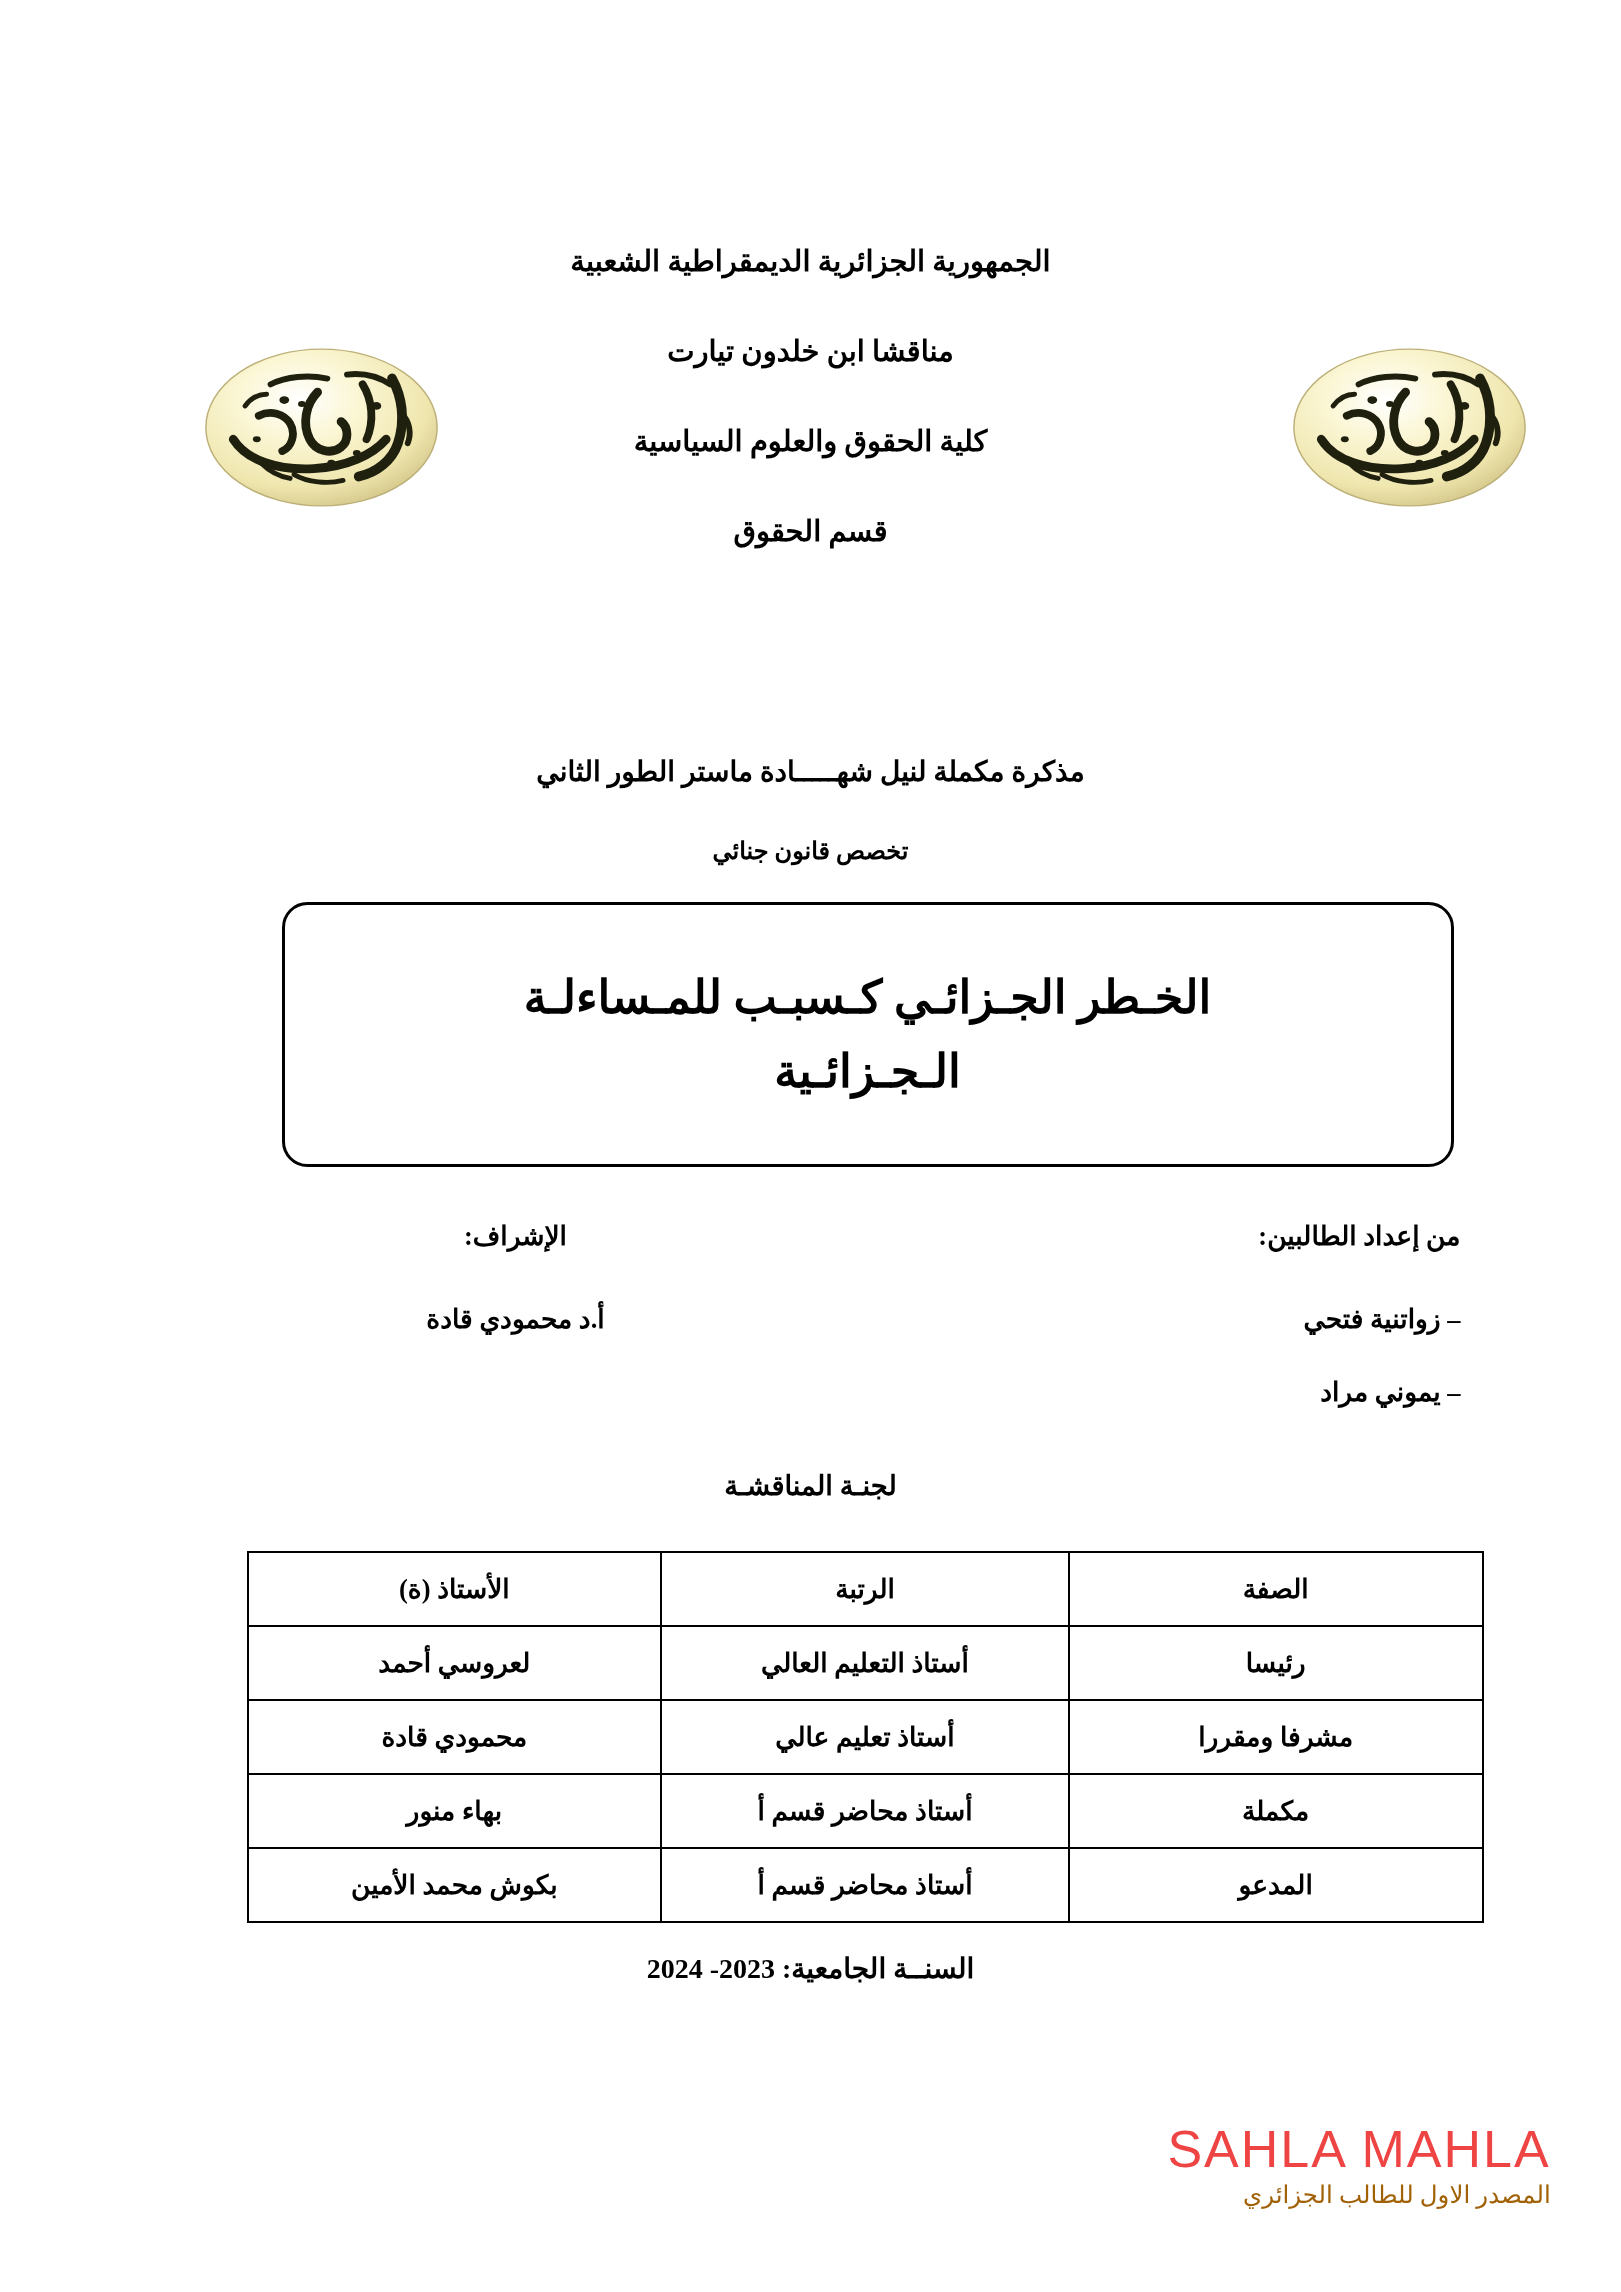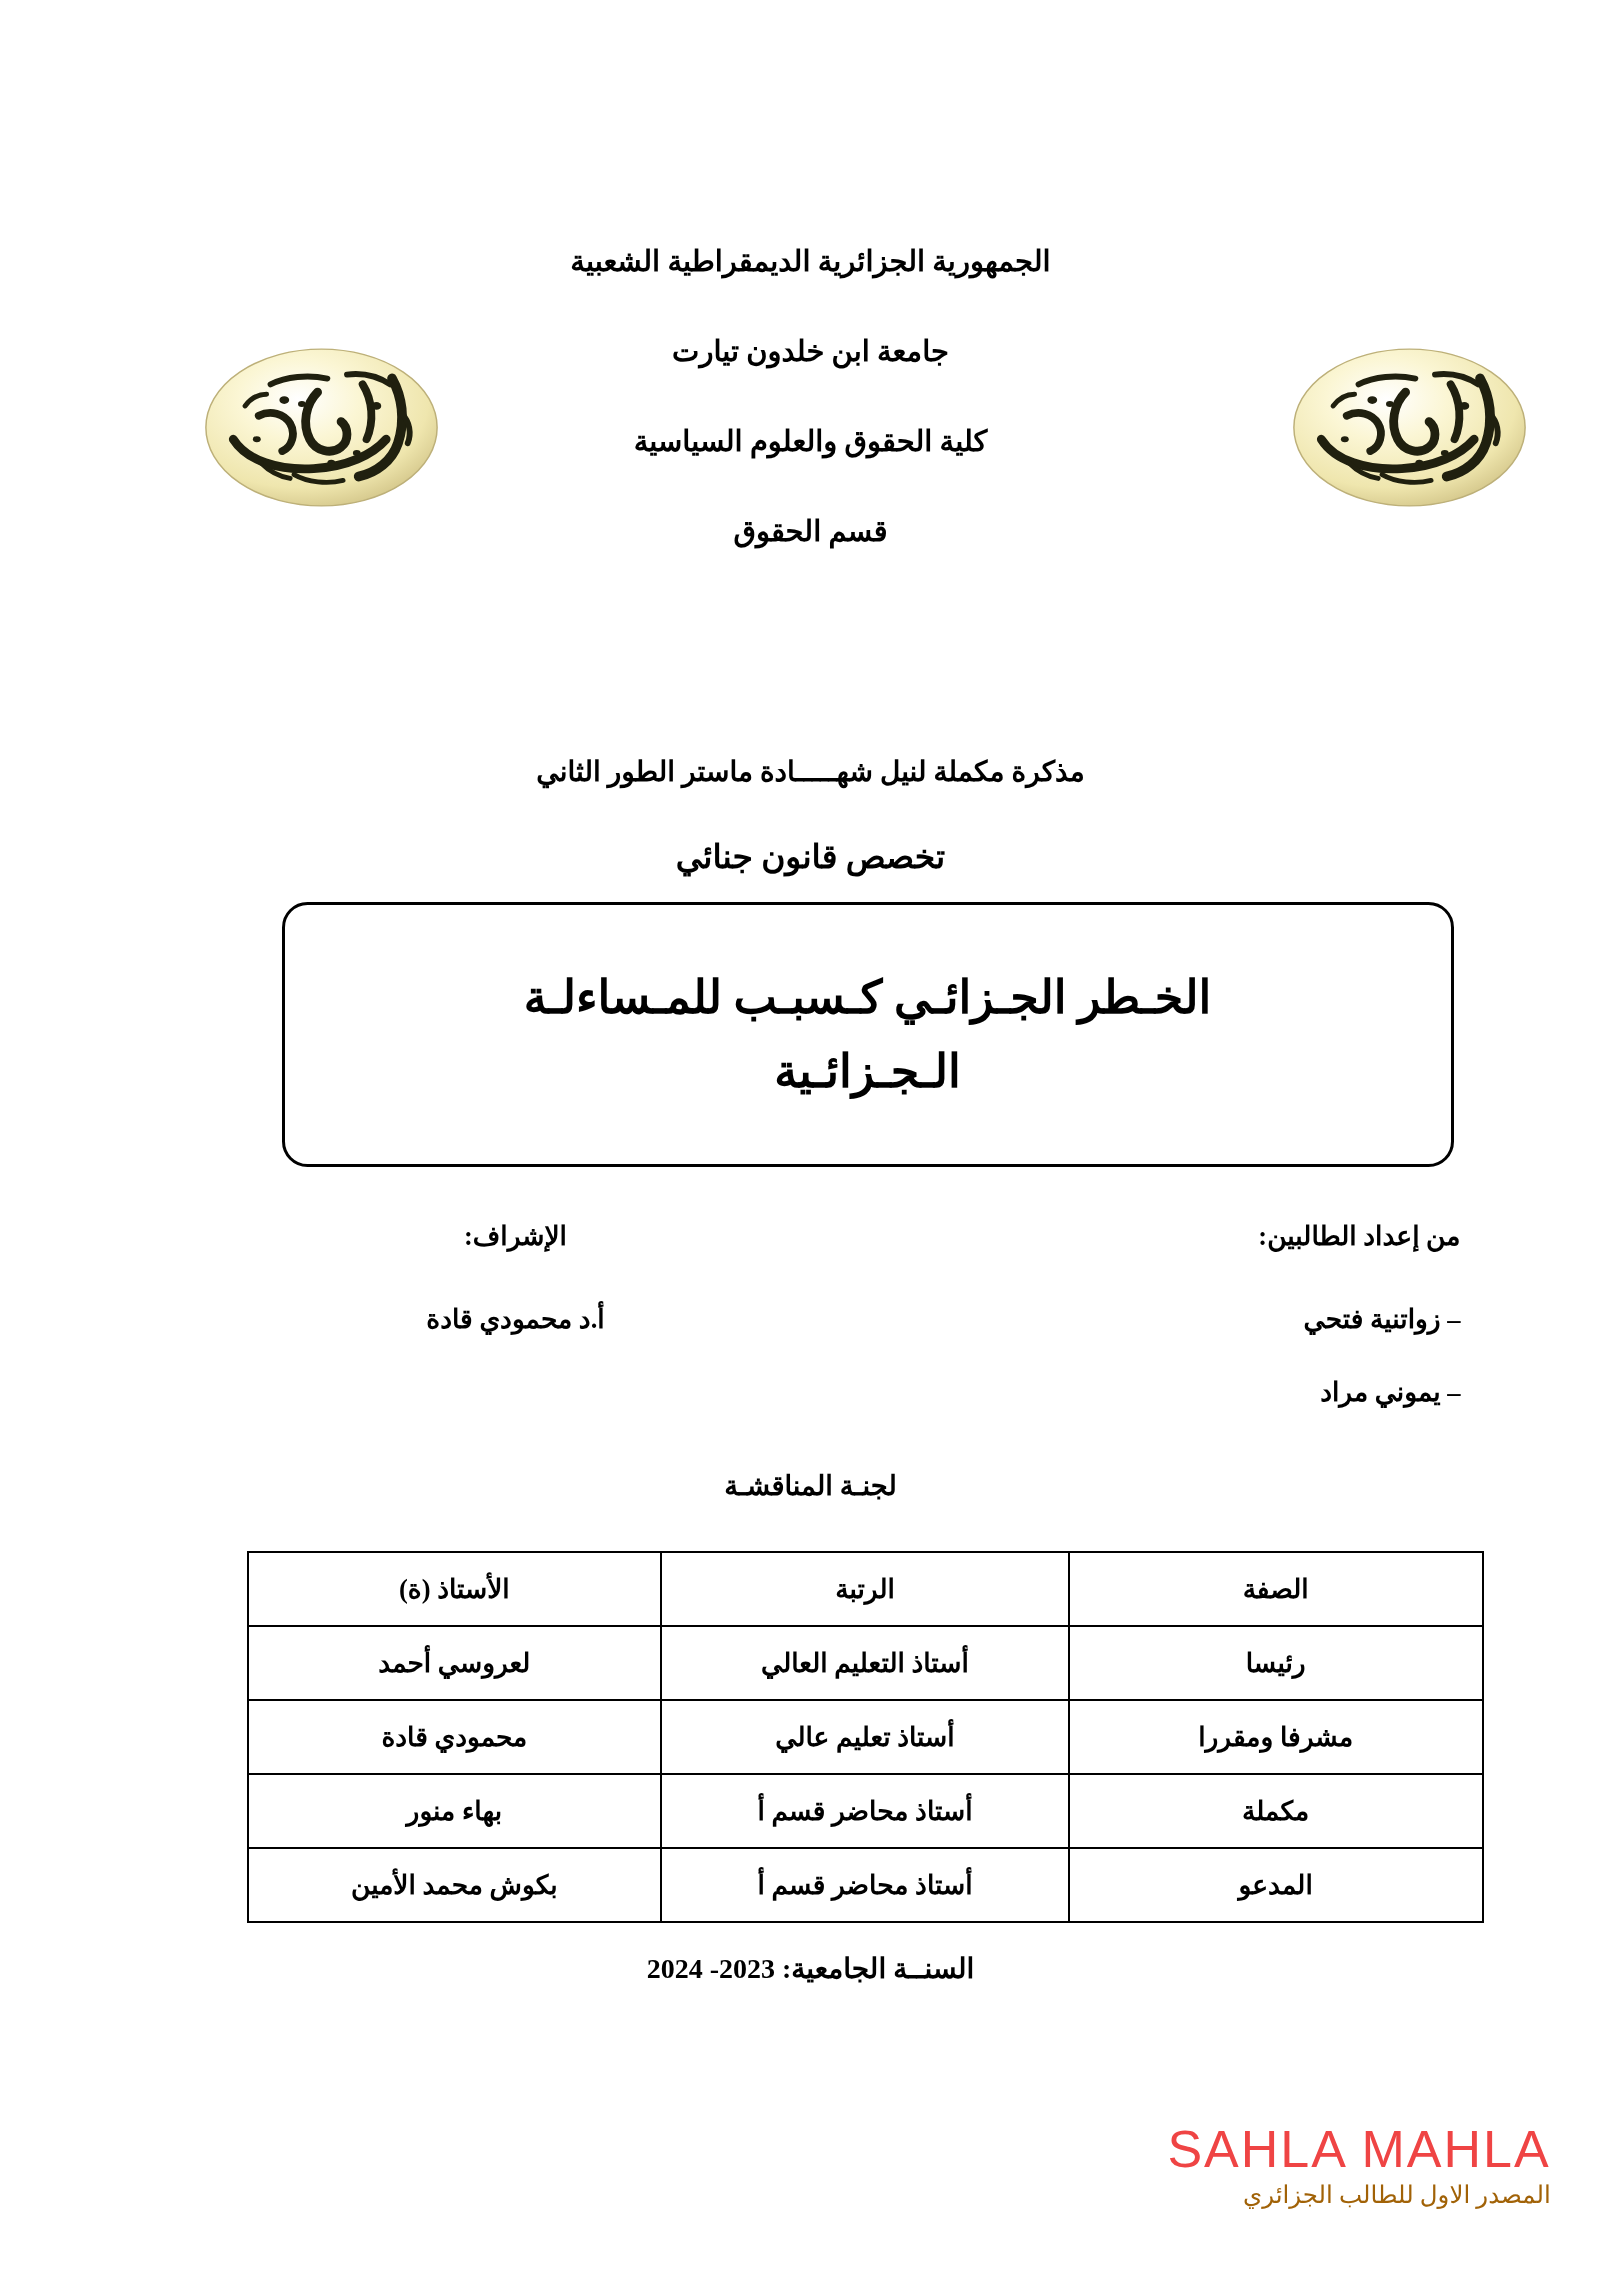--- a/index.html
+++ b/index.html
@@ -59,21 +59,21 @@
     left: 0; right: 0;
     text-align: center;
   }
   .degree-line-1 {
     font-size: 28px;
     font-weight: bold;
     margin: 0 0 49px 0;
     white-space: nowrap;
   }
   .degree-line-2 {
-    font-size: 33px;
+    font-size: 24px;
     font-weight: bold;
     margin: 8px;
     white-space: nowrap;
   }
 
   
   .title-box {
     position: absolute;
     top: 902px;
     left: 227px;
@@ -214,21 +214,21 @@
   .wm-mark { width: 84px; height: 102px; flex: 0 0 auto; }
   .wm-mark svg { display: block; width: 100%; height: 100%; }
 </style>
 </head>
 <body>
 
 <div class="page">
 
   <div class="header-block">
     <div class="header-line">الجمهورية الجزائرية الديمقراطية الشعبية</div>
-    <div class="header-line">جامعة ابن خلدون تيارت</div>
+    <div class="header-line">مناقشا ابن خلدون تيارت</div>
     <div class="header-line">كلية الحقوق والعلوم السياسية</div>
     <div class="header-line">قسم الحقوق</div>
   </div>
 
   <div class="logo logo-left">
     <svg viewBox="0 0 248 168" xmlns="http://www.w3.org/2000/svg" aria-hidden="true">
       <defs>
         <radialGradient id="lg1" cx="40%" cy="32%" r="75%">
           <stop offset="0%" stop-color="#ffffff"></stop>
           <stop offset="35%" stop-color="#fbf6d4"></stop>

